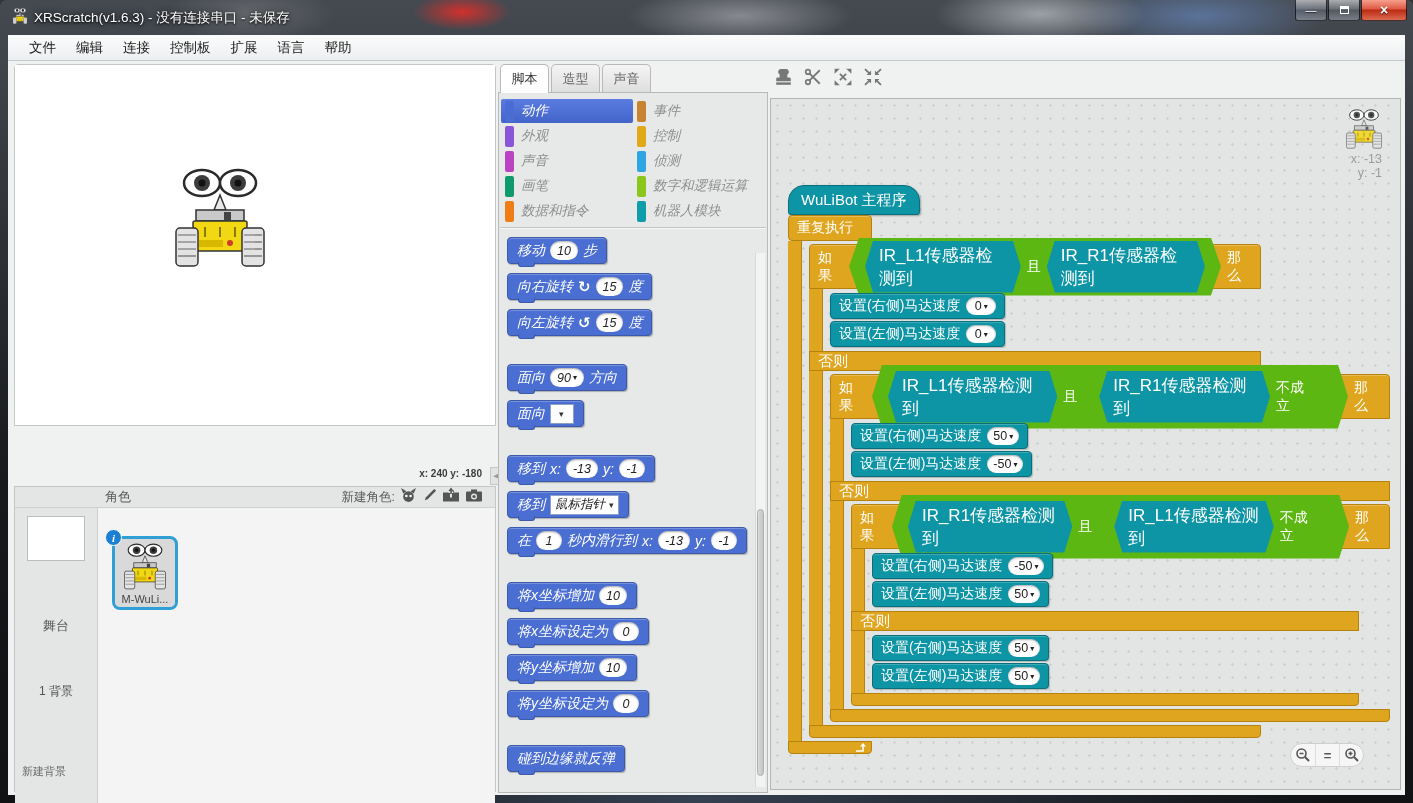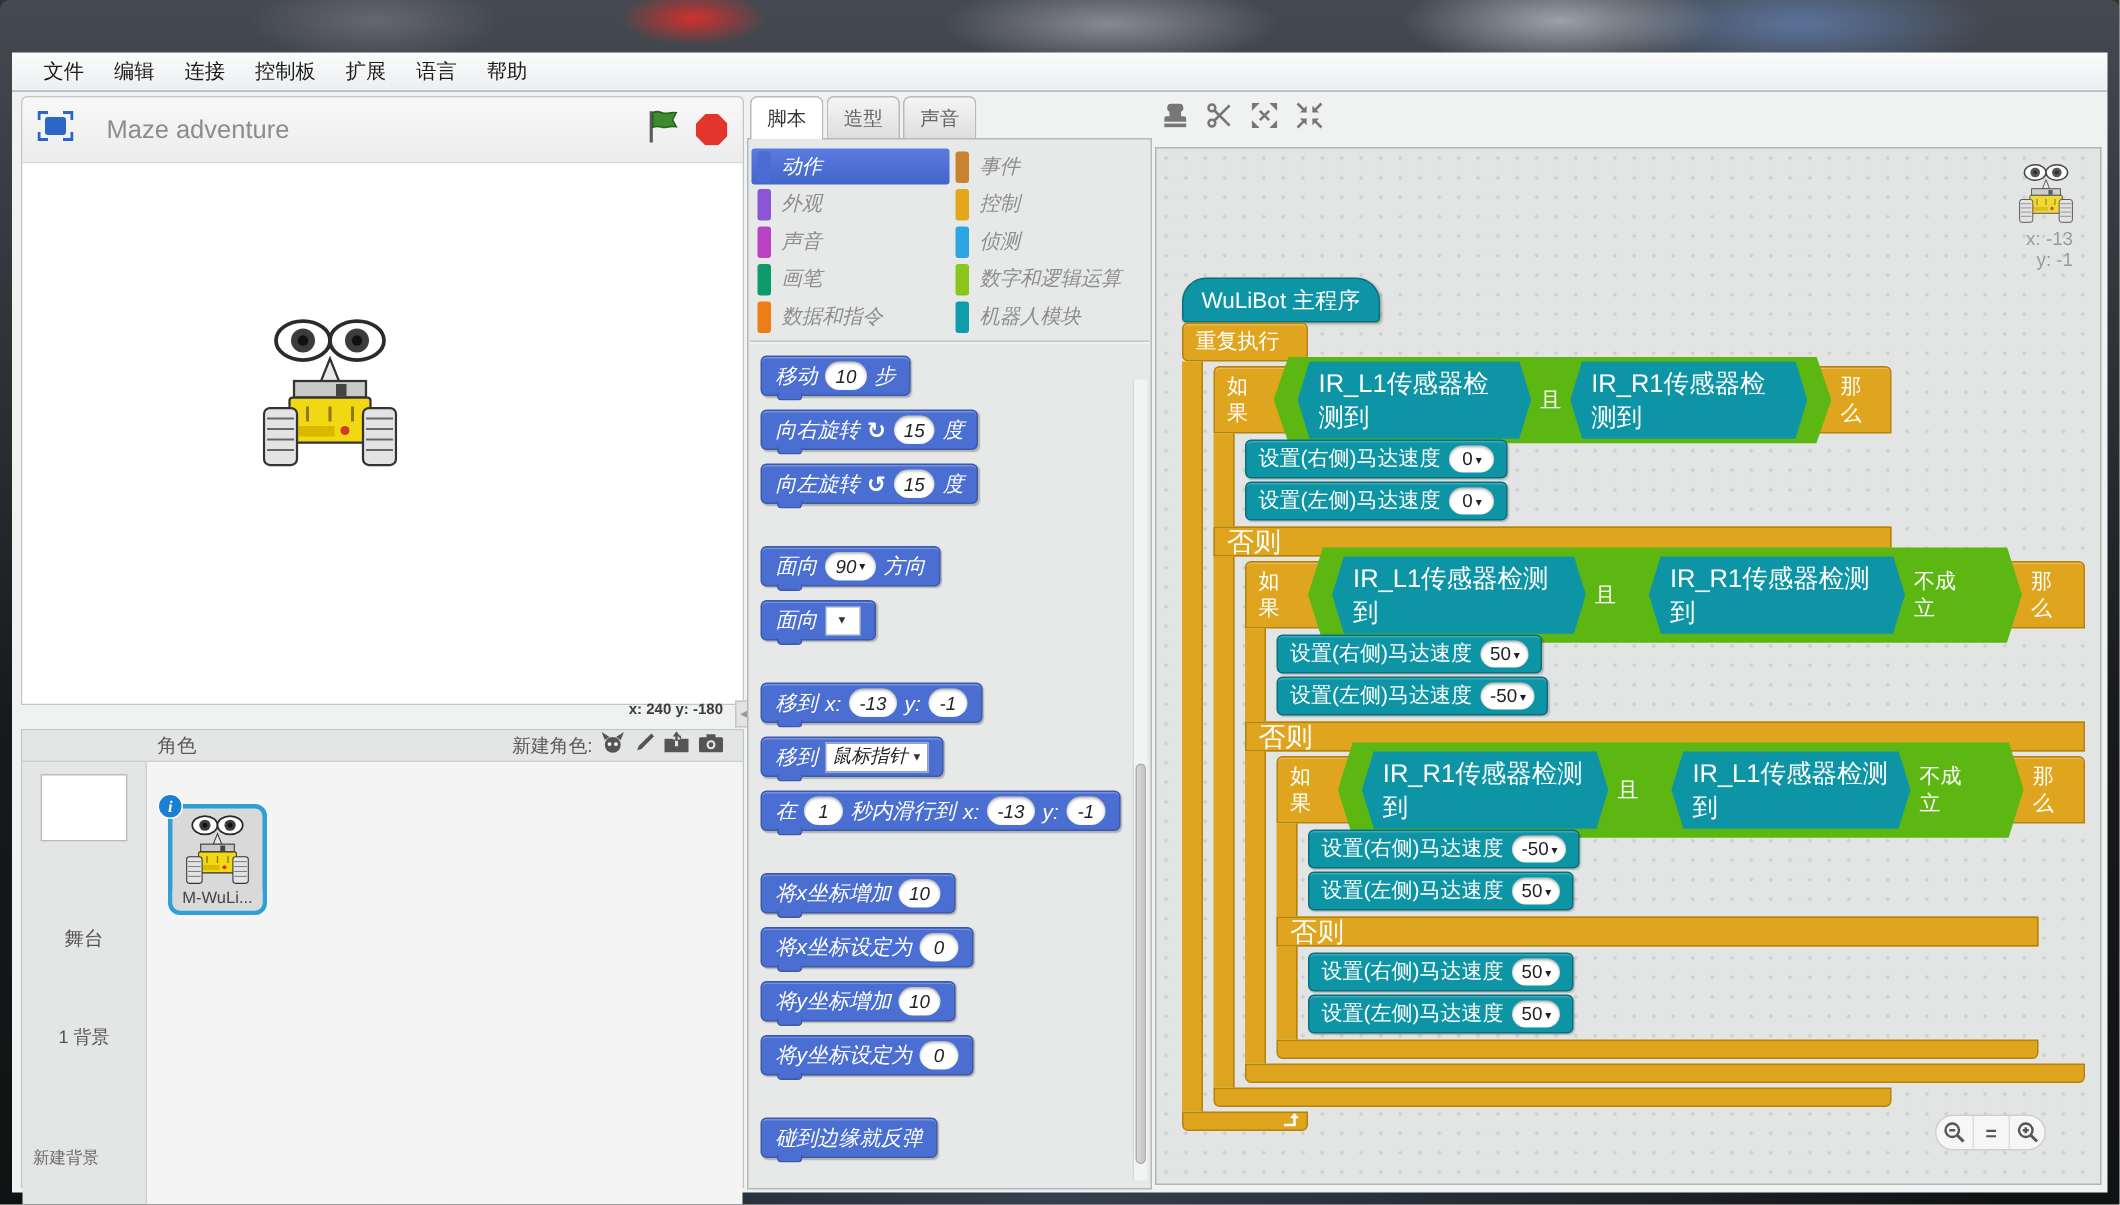--- a/index.html
+++ b/index.html
@@ -117,21 +117,21 @@
   .hat { display:inline-block; background:#0e95a5; border:1px solid #0a6f7c; color:#fff; font-size:15px;
     padding:5px 12px 4px; border-radius:16px 16px 3px 3px; box-shadow:1px 1px 2px rgba(0,0,0,.3); }
   .cblock { position:relative; }
   .chead { background:#e0a51e; border:1px solid #b5820e; color:#fff; font-size:14px;
     display:flex; align-items:center; gap:6px; padding:0 8px; border-radius:4px 4px 0 0;
     box-shadow:inset 0 1px 0 rgba(255,255,255,.25); }
   .forever > .chead { width:84px; height:26px; border-radius:4px; }
   .cbody { border-left:14px solid #e0a51e; padding:3px 0 3px 7px; min-height:10px; position:relative; }
   .cbody::before { content:""; position:absolute; left:-15px; top:0; bottom:0; width:14px;
     border-right:1px solid #b5820e; }
-  .celse { background:#e0a51e; border:1px solid #b5820e; color:#fff; font-size:18px;
+  .celse { background:#e0a51e; border:1px solid #b5820e; color:#fff; font-size:15px;
     height:20px; display:flex; align-items:center; padding:0 8px; }
   .cfoot { background:#e0a51e; border:1px solid #b5820e; height:13px; border-radius:0 0 4px 4px;
     display:flex; align-items:center; padding:0 4px; }
   .forever > .cfoot { width:84px; justify-content:flex-end; }
   .ifhead { height:45px; }
   .if1 { width:452px; } .if1 > .chead, .if1 > .celse, .if1 > .cfoot { width:452px; }
   .if2 { width:560px; } .if2 > .chead, .if2 > .celse, .if2 > .cfoot { width:560px; }
   .if3 > .chead, .if3 > .celse, .if3 > .cfoot { min-width:508px; width:fit-content; }
   .hexg { display:inline-flex; align-items:center; gap:6px; background:#5cb712; color:#fff;
     padding:3px 16px; clip-path:polygon(10px 0, calc(100% - 10px) 0, 100% 50%, calc(100% - 10px) 100%, 10px 100%, 0 50%); }
@@ -184,55 +184,53 @@
             <line x1="3" y1="88" x2="21" y2="88"></line>
           <line x1="69" y1="67" x2="87" y2="67"></line>
             <line x1="69" y1="74" x2="87" y2="74"></line>
           <line x1="69" y1="81" x2="87" y2="81"></line>
             <line x1="69" y1="88" x2="87" y2="88"></line>
         </g>
       </g>
     </defs>
   </svg>
 
+  <div class="titlebar">
+    <span class="app-icon">
+      <svg width="16" height="16" viewBox="0 0 90 100">
+          <use href="#robot"></use>
+        </svg>
+    </span>
+    <span class="title-text">XRScratch(v1.6.3) - 没有连接串口 - 未保存</span>
+    <div class="winbtns">
+      <div class="winbtn">
+          <span>—</span>
+        </div>
+      <div class="winbtn">
+          <span class="maxglyph"></span>
+        </div>
+      <div class="winbtn close">
+          <span>×</span>
+        </div>
+    </div>
+  </div>
 
   <div class="menubar" id="menubar">
       <span class="menu-item">文件</span>
       <span class="menu-item">编辑</span>
       <span class="menu-item">连接</span>
       <span class="menu-item">控制板</span>
       <span class="menu-item">扩展</span>
       <span class="menu-item">语言</span>
       <span class="menu-item">帮助</span>
     </div>
 
   <div class="content">
 
     <div class="stage-panel">
-      <div class="stage-header">
-        <span>
-          <svg width="24" height="20" viewBox="0 0 24 20">
-            <g stroke="#2b66c4" stroke-width="2" fill="none">
-              <path d="M1 6V1h6"></path>
-                <path d="M17 1h6v5"></path>
-                <path d="M23 14v5h-6"></path>
-                <path d="M7 19H1v-5"></path>
-            </g>
-            <rect x="5" y="4" width="14" height="12" rx="2" fill="#2b66c4"></rect>
-          </svg>
-        </span>
-        <span class="stage-title">Maze adventure</span>
-        <span>
-          <svg width="25" height="25" viewBox="0 0 24 24">
-            <path d="M4 2v20" stroke="#5a5a5a" stroke-width="2"></path>
-            <path d="M5 3c4-2.2 6 1.2 9.5.3C17.5 2.6 20 3 20 3l-2.4 4.6L20 12s-3-.6-5.5.2C11 13.3 9 10.5 5 12.4z" fill="#3f8c2f" stroke="#27631c"></path>
-          </svg>
-        </span>
-        <span class="stop-btn"></span>
-      </div>
       <div class="stage-area">
         <span class="stage-robot">
           <svg width="90" height="100" viewBox="0 0 90 100">
               <use href="#robot"></use>
             </svg>
         </span>
       </div>
     </div>
     <div class="readout">x: 240  y: -180</div>
     <div class="collapse-tab">◀</div>

